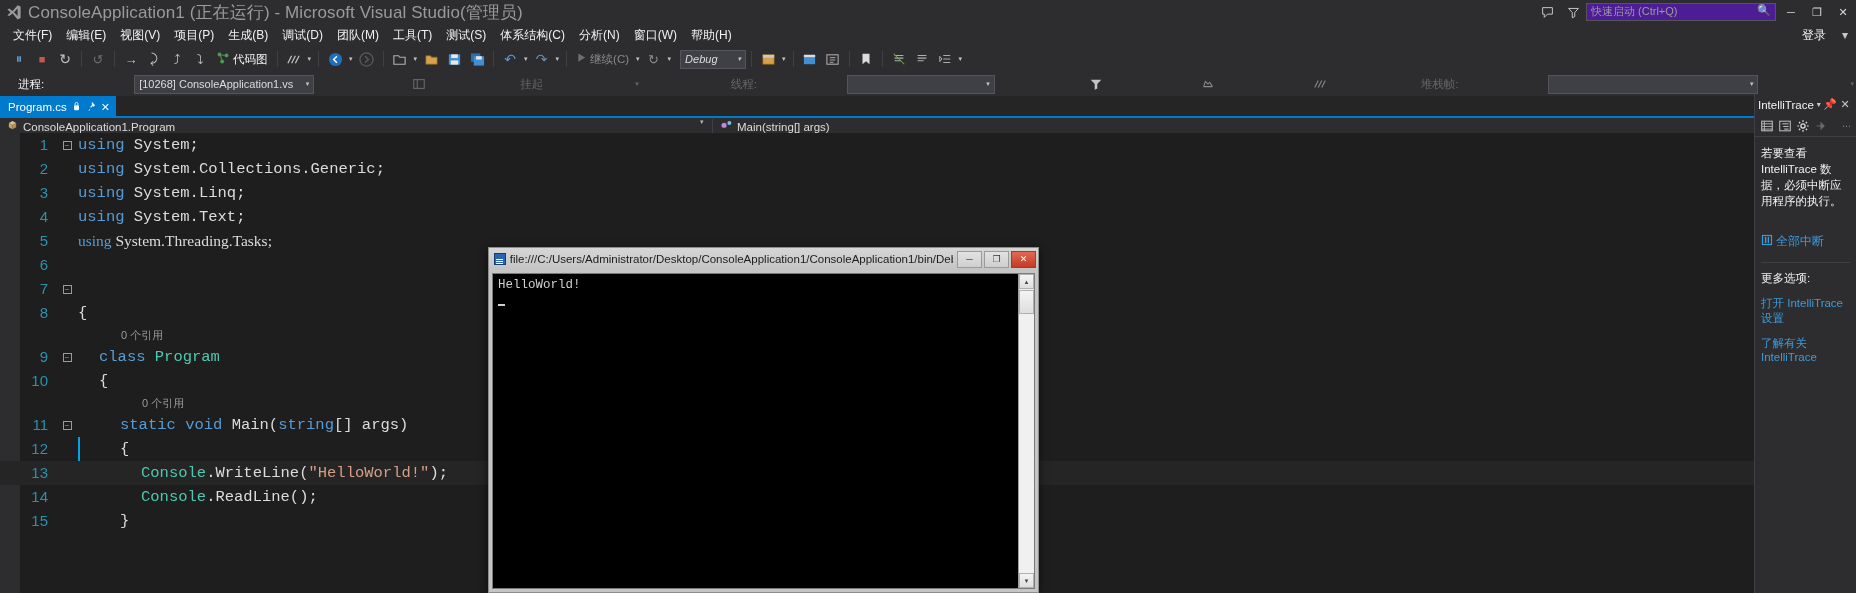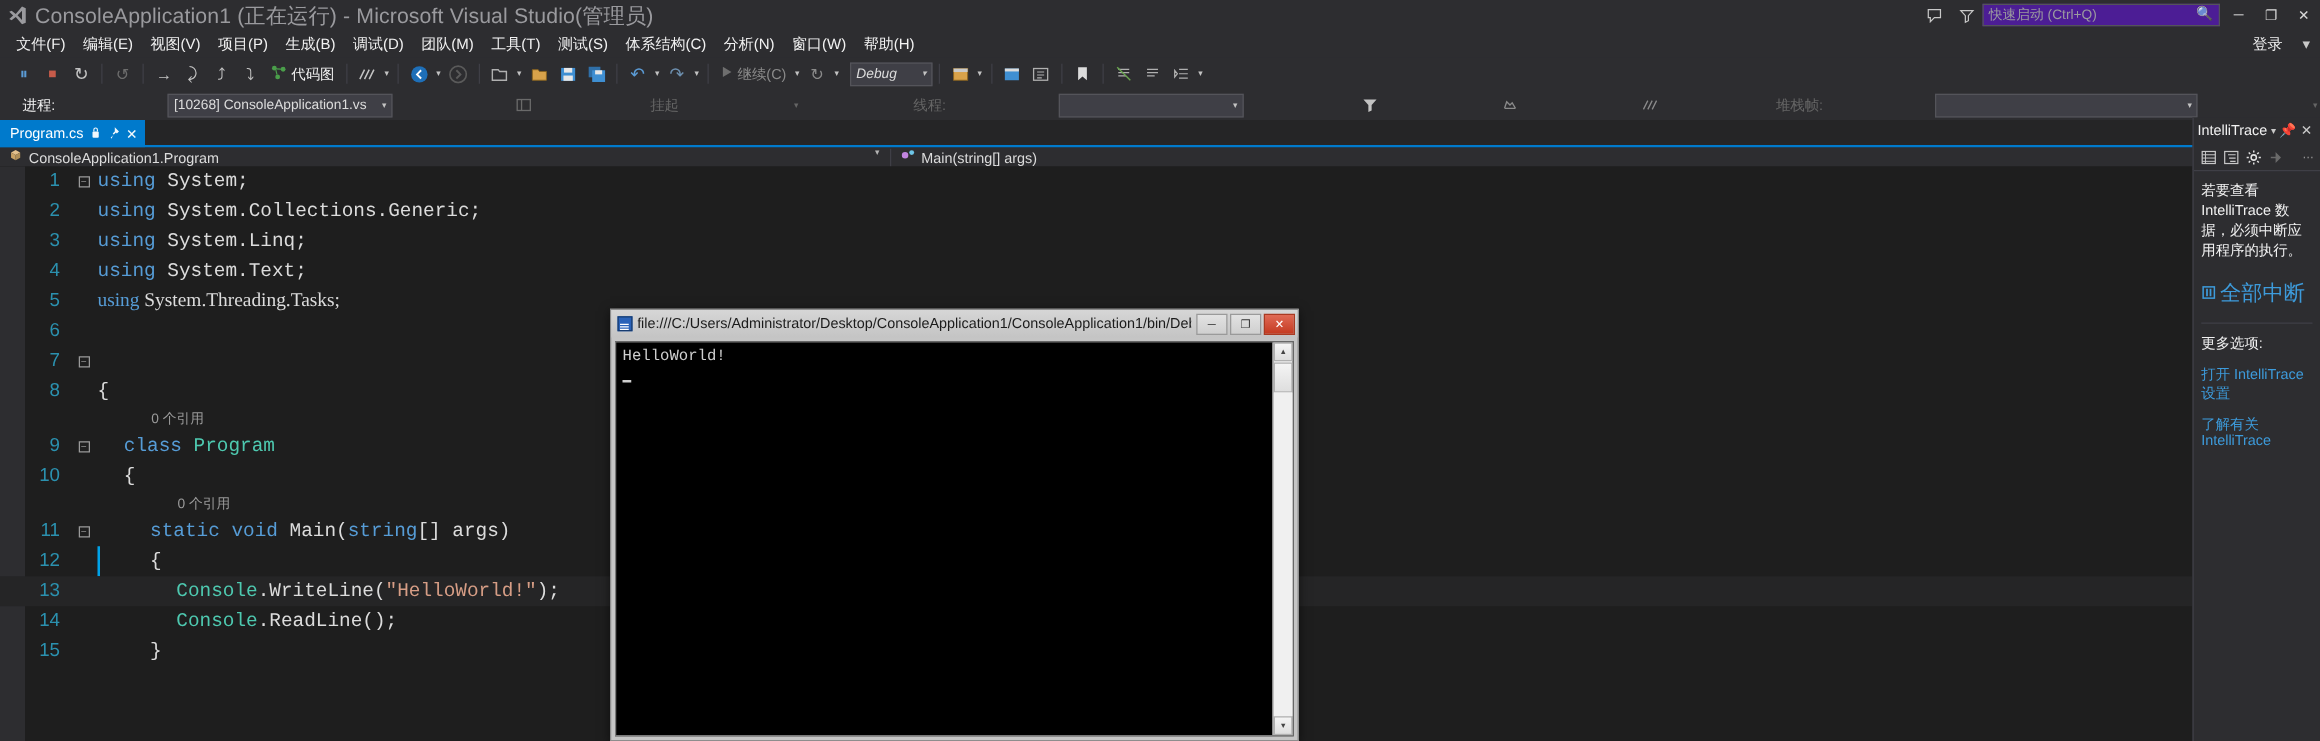--- a/index.html
+++ b/index.html
@@ -191,22 +191,22 @@
   .it-hicon { font-size: 8px; color: #c8c8c8; }
   .it-close { font-size: 11px; color: #c8c8c8; }
   .it-toolbar {
     height: 22px; display: flex; align-items: center; gap: 4px; padding: 0 5px;
     border-bottom: 1px solid #3f3f46;
   }
   .it-tb-ic { color: #c8c8c8; display:flex; align-items:center; }
   .it-body { padding: 8px 6px 0 6px; }
   .it-msg { font-size: 11.5px; color: #f1f1f1; line-height: 16px; }
   .it-link {
-    font-size: 17px; color: #3d9bdb; display: flex; align-items: center; gap: 3px;
-    margin-top: 14px;
+    font-size: 12px; color: #3d9bdb; display: flex; align-items: center; gap: 3px;
+    margin-top: 24px;
   }
   .it-divider { height:1px; background:#3f3f46; margin: 12px 0 8px 0; }
   .it-sub { font-size: 11.5px; color: #f1f1f1; }
   .it-link2 { font-size: 11.5px; color: #3d9bdb; margin-top: 10px; display:block; }
 
   
   .console {
     position: absolute; left: 488px; top: 247px; width: 551px; height: 346px;
     background: #c5c5c5; border: 1px solid #8d8d8d;
     box-shadow: 0 2px 8px rgba(0,0,0,.55);

